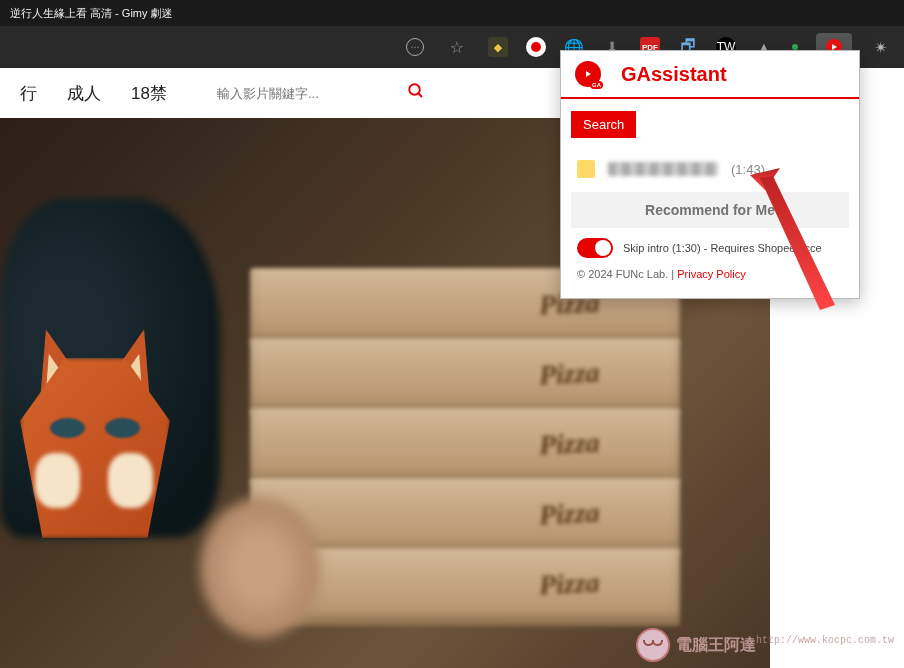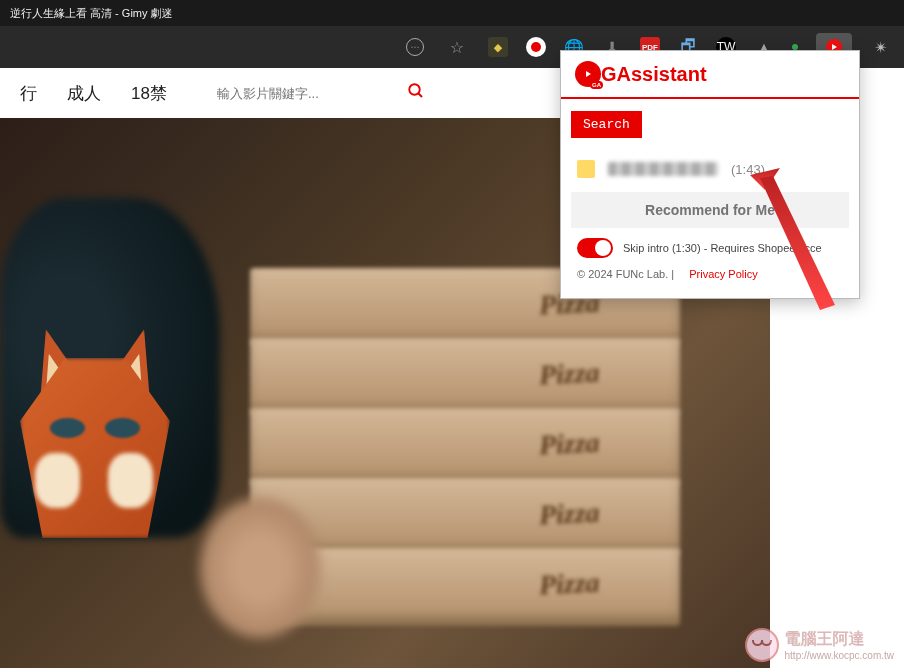--- a/index.html
+++ b/index.html
@@ -246,21 +246,21 @@
       width: 300px;
       background: #fff;
       border: 1px solid #bbb;
       box-shadow: 0 4px 16px rgba(0,0,0,0.25);
       z-index: 10;
       font-size: 13px;
     }
     .popup-header {
       display: flex;
       align-items: center;
-      gap: 0;
+      gap: 20px;
       padding: 10px 14px;
       border-bottom: 2px solid #e60000;
     }
     .ga-logo {
       width: 26px; height: 26px;
       background: #e60000;
       border-radius: 50%;
       display: flex; align-items: center; justify-content: center;
       position: relative;
     }
@@ -290,21 +290,20 @@
       border-right: none;
       outline: none;
     }
     .search-btn {
       background: #e60000;
       color: #fff;
       border: none;
       padding: 6px 12px;
       font-size: 13px;
       cursor: pointer;
-      font-family: Liberation Mono, monospace;
     }
     .history-item {
       display: flex;
       align-items: center;
       gap: 13px;
       padding: 8px 6px;
       color: #888;
       font-size: 13px;
     }
     .hist-icon {
@@ -352,21 +351,21 @@
       right: 2px; top: 2px;
       width: 16px; height: 16px;
       background: #fff;
       border-radius: 50%;
     }
     .footer-row {
       padding: 6px;
       font-size: 11px;
       color: #666;
     }
-    .footer-row .link { color: #e60000; margin-left: 12px; }
+    .footer-row .link { color: #e60000; }
 
     .arrow-pointer {
       position: absolute;
       top: 160px;
       left: 735px;
       z-index: 20;
       pointer-events: none;
     }
 
     .right-strip {
@@ -398,21 +397,21 @@
     .wm-face::before, .wm-face::after {
       content: ""; position: absolute;
       width: 7px; height: 4px;
       border: 2px solid #a55;
       border-top: none;
       border-radius: 0 0 8px 8px;
       top: 10px;
     }
     .wm-face::before { left: 5px; }
     .wm-face::after { right: 5px; }
-    .wm-text { display: flex; flex-direction: column; }
+    .wm-text { display: flex; flex-direction: row; font-family: Liberation Mono, monospace; }
     .wm-main { font-size: 16px; font-weight: bold; color: #d4a8a8; }
     .wm-url { font-size: 10px; color: #b89090; }
   </style>
 </head>
 <body>
 
 <div class="browser-top">
   <span class="page-title-partial">逆行人生緣上看 高清 - Gimy 劇迷</span>
 </div>
 

